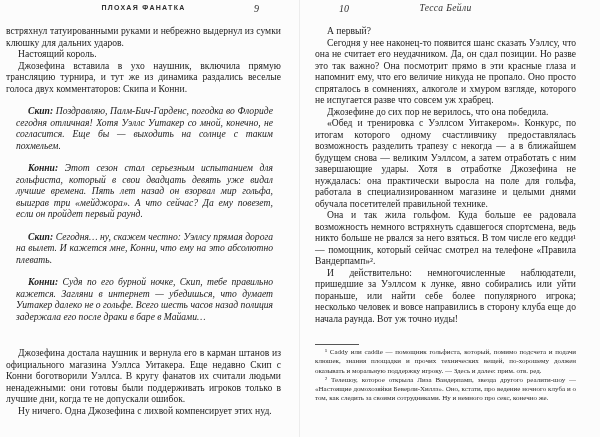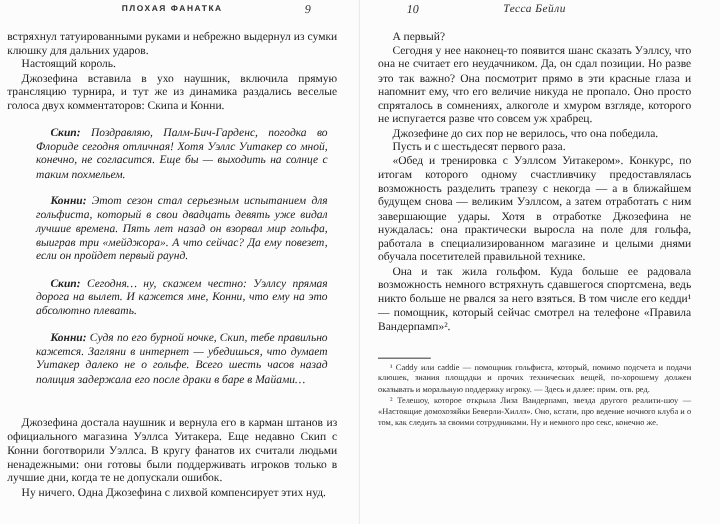--- a/index.html
+++ b/index.html
@@ -54,21 +54,21 @@
     margin-top: 6px;
     font-size: 9.6px;
     line-height: 11.5px;
     text-align: justify;
   }
   p.para { text-indent: 12px; }
   p.para.no-indent { text-indent: 0; }
 
   p.dialogue {
     font-style: italic;
-    margin: 11px 8px 0 24px;
+    margin: 11px 8px 0 10px;
     text-indent: 12px;
   }
   p.dialogue .speaker { font-weight: bold; }
   .after-dialogue { margin-top: 25px; }
 
   .footnotes { margin-top: 20px; }
   .footnote-separator {
     width: 44px;
     border-top: 1px solid #555;
     margin: 0 0 3px 0;
@@ -108,23 +108,23 @@
 
   <div class="page right">
     <div class="running-header">
       <div class="page-number pn-left">10</div>
       <div class="header-author">Тесса Бейли</div>
     </div>
     <div class="body-text">
       <p class="para">А первый?</p>
       <p class="para">Сегодня у нее наконец-то появится шанс сказать Уэллсу, что она не считает его неудачником. Да, он сдал позиции. Но разве это так важно? Она посмотрит прямо в эти красные глаза и напомнит ему, что его величие никуда не пропало. Оно просто спряталось в сомнениях, алкоголе и хмуром взгляде, которого не испугается разве что совсем уж храбрец.</p>
       <p class="para">Джозефине до сих пор не верилось, что она победила.</p>
-      <p class="para">Пусть и с шестьдесят первого раза.</p>
       <p class="para">«Обед и тренировка с Уэллсом Уитакером». Конкурс, по итогам которого одному счастливчику предоставлялась возможность разделить трапезу с некогда — а в ближайшем будущем снова — великим Уэллсом, а затем отработать с ним завершающие удары. Хотя в отработке Джозефина не нуждалась: она практически выросла на поле для гольфа, работала в специализированном магазине и целыми днями обучала посетителей правильной технике.</p>
       <p class="para">Она и так жила гольфом. Куда больше ее радовала возможность немного встряхнуть сдавшегося спортсмена, ведь никто больше не рвался за него взяться. В том числе его кедди¹ — помощник, который сейчас смотрел на телефоне «Правила Вандерпамп»².</p>
+      <p class="para">И действительно: немногочисленные наблюдатели, пришедшие за Уэллсом к лунке, явно собирались или уйти пораньше, или найти себе более популярного игрока; несколько человек и вовсе направились в сторону клуба еще до начала раунда. Вот уж точно иуды!</p>
     </div>
     <div class="footnotes">
       <div class="footnote-separator"></div>
       <p class="footnote">¹ Caddy или caddie — помощник гольфиста, который, помимо подсчета и подачи клюшек, знания площадки и прочих технических вещей, по-хорошему должен оказывать и моральную поддержку игроку. — Здесь и далее: прим. отв. ред.</p>
       <p class="footnote">² Телешоу, которое открыла Лиза Вандерпамп, звезда другого реалити-шоу — «Настоящие домохозяйки Беверли-Хиллз». Оно, кстати, про ведение ночного клуба и о том, как следить за своими сотрудниками. Ну и немного про секс, конечно же.</p>
     </div>
   </div>
 
 </div>
 

